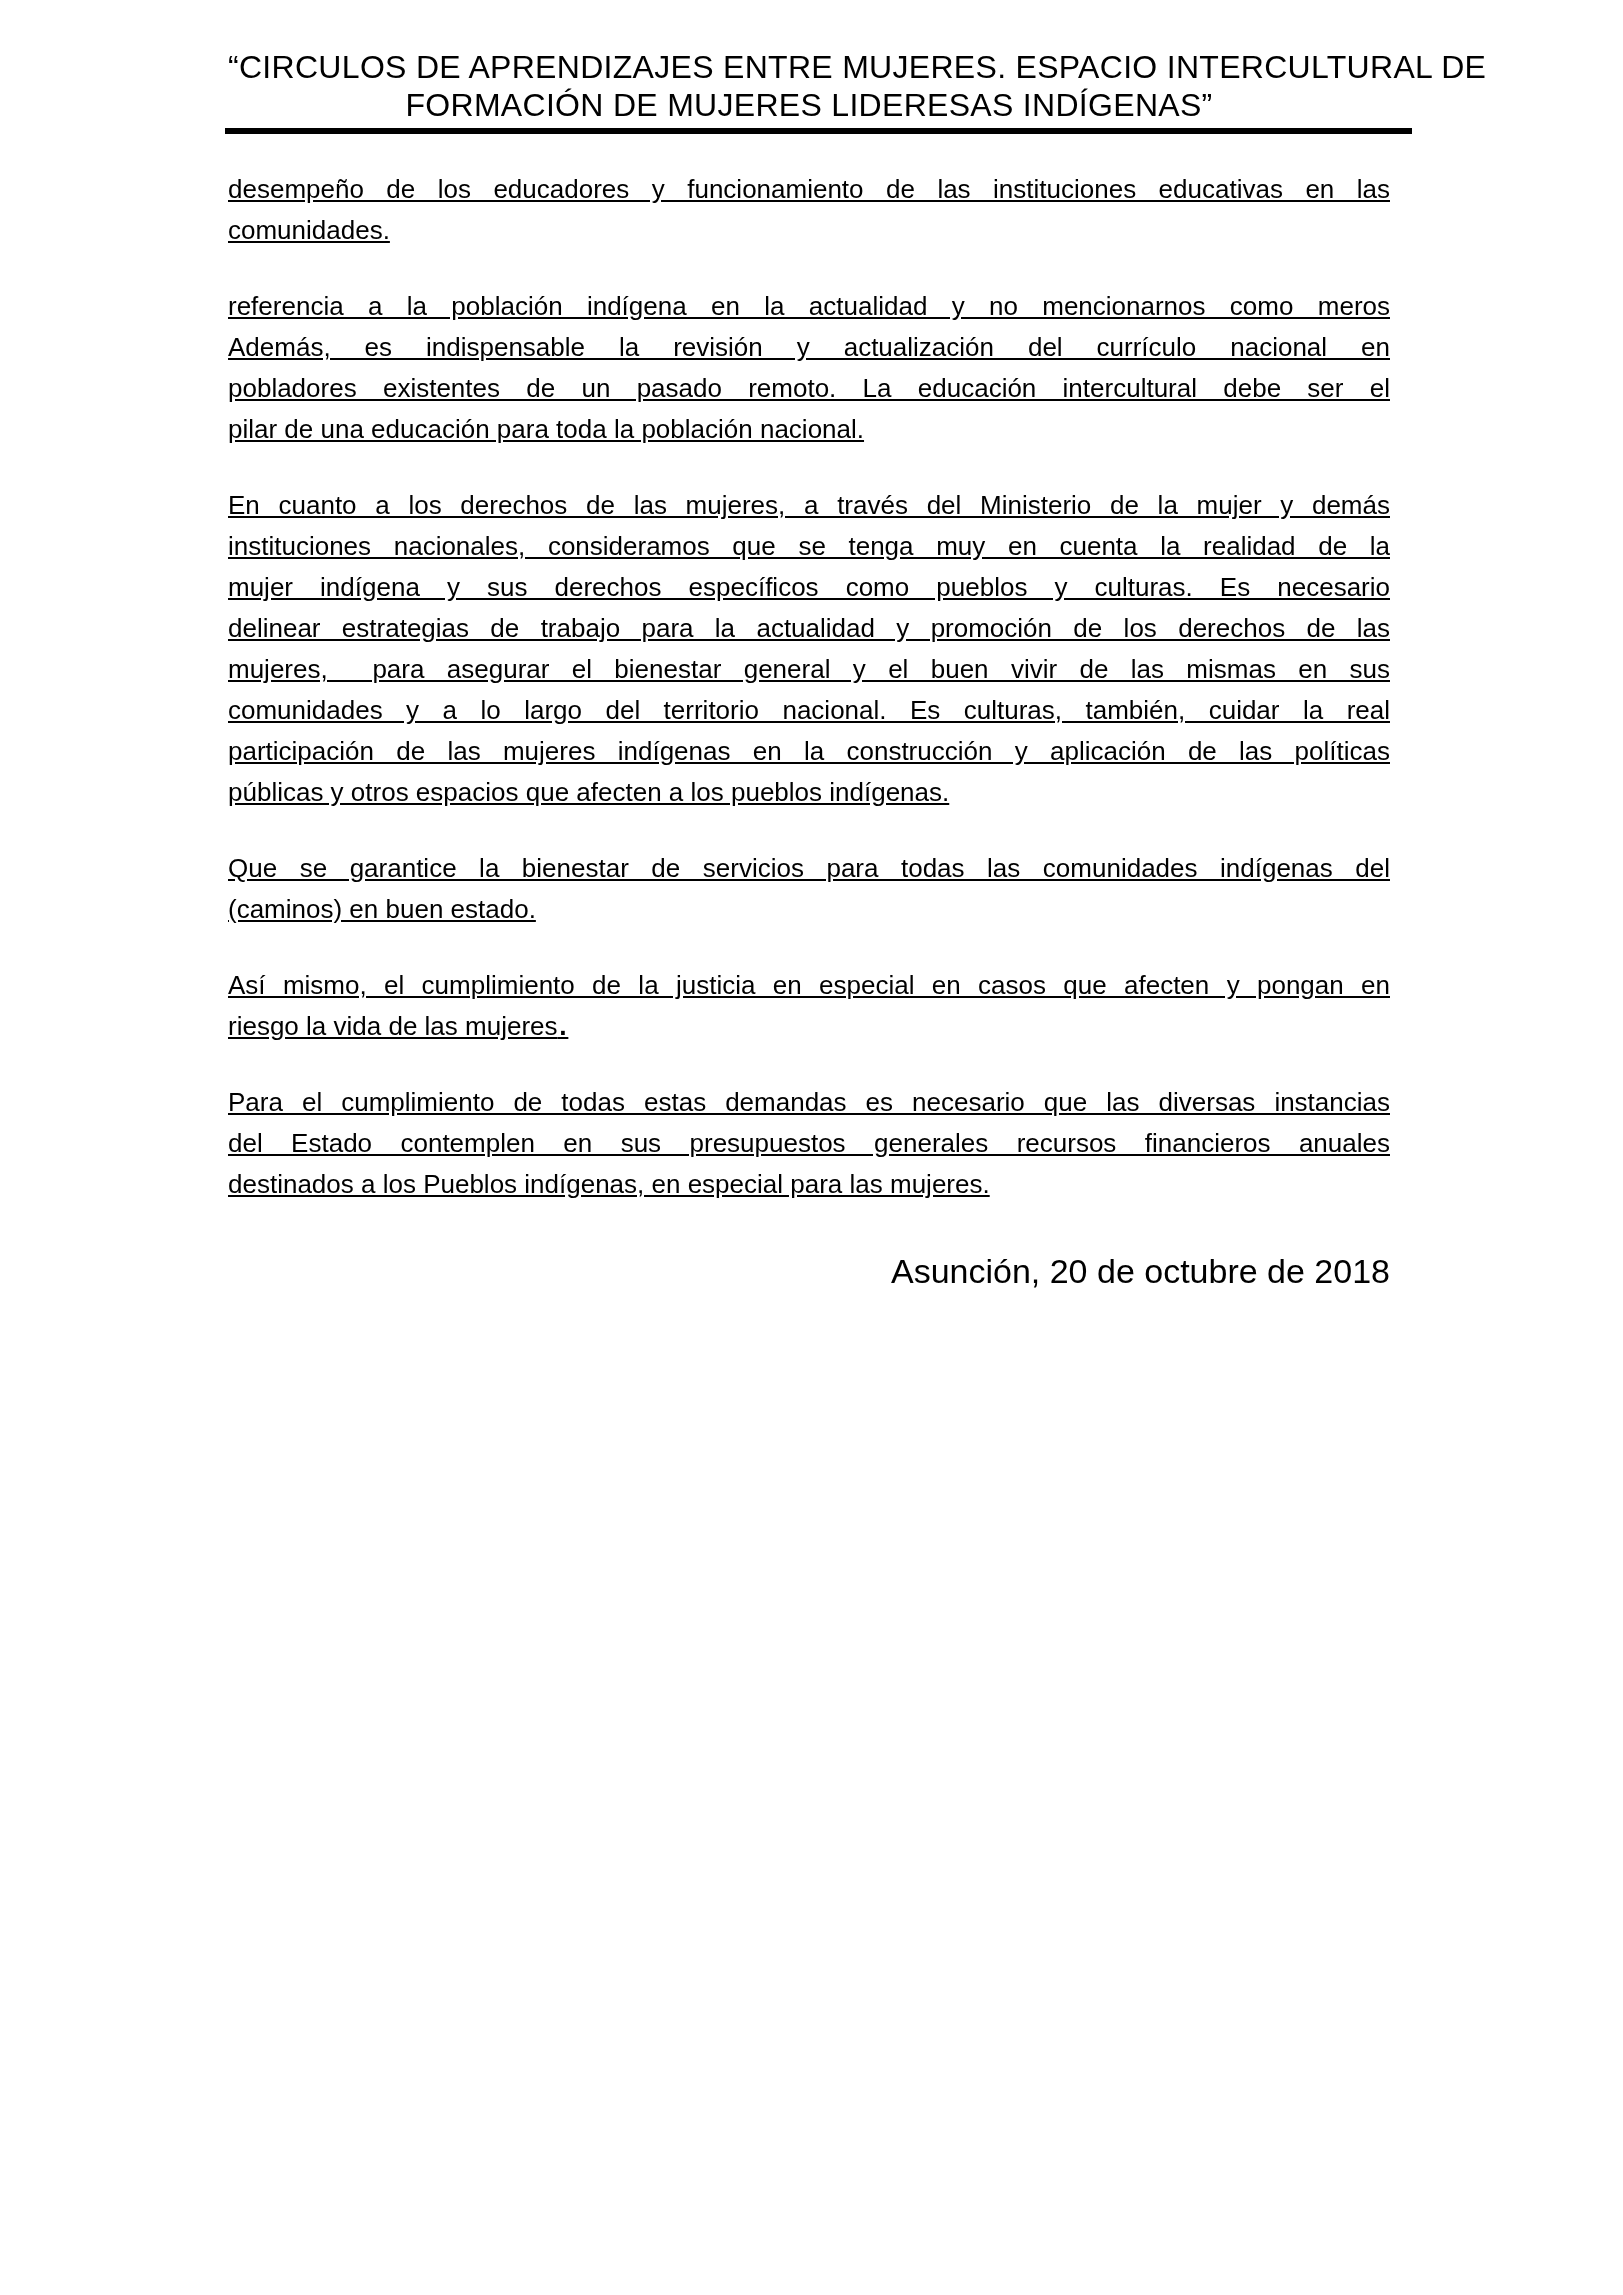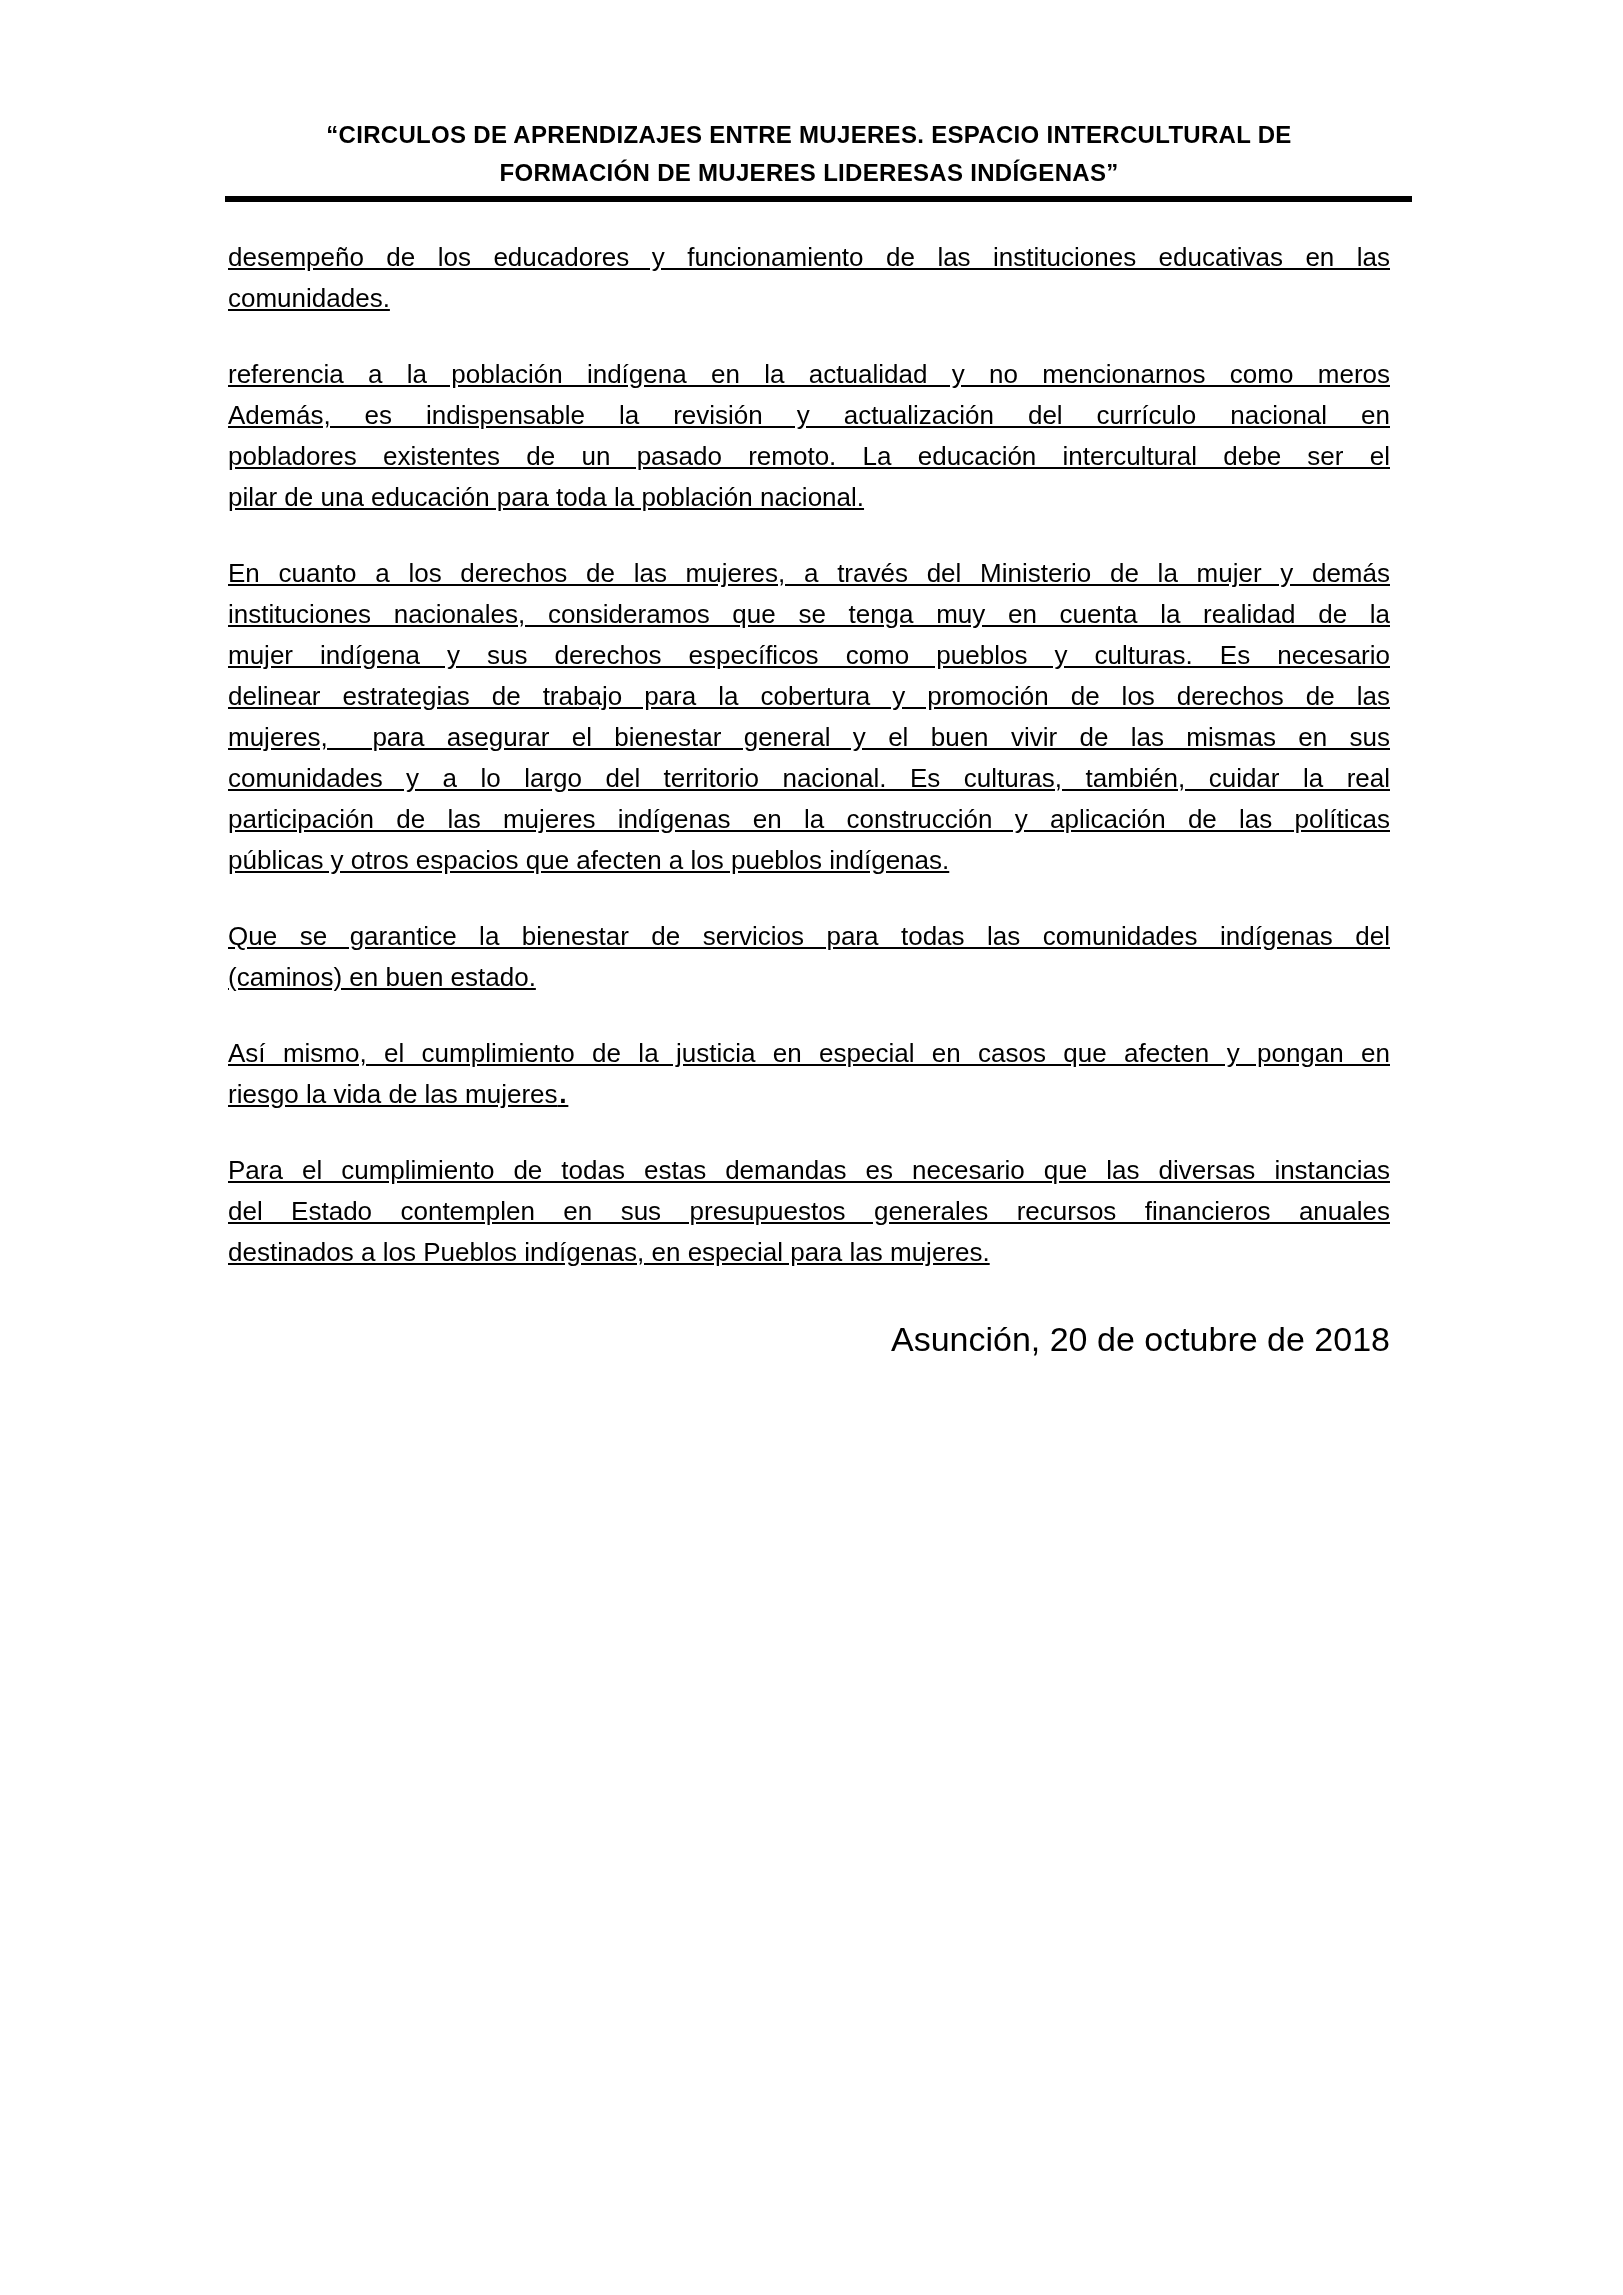--- a/index.html
+++ b/index.html
@@ -21,24 +21,24 @@
     background: #ffffff;
     overflow: hidden;
   }
   .content {
     position: absolute;
     left: 228px;
     top: 0;
     width: 1162px;
   }
   .title-block {
-    margin-top: 116px;
+    margin-top: 48px;
     text-align: center;
-    font-weight: bold;
-    font-size: 24px;
+    font-weight: normal;
+    font-size: 32px;
     line-height: 38px;
     letter-spacing: 0.3px;
   }
   .title-line {
     white-space: nowrap;
   }
   .rule {
     height: 5.9px;
     background: #000000;
     margin: 3.9px -21.6px 0 -3.3px;
@@ -94,21 +94,21 @@
         <div class="paragraph">
           <div class="line">referencia a la población indígena en la actualidad y no mencionarnos como meros</div>
           <div class="line">Además, es indispensable la revisión y actualización del currículo nacional en</div>
           <div class="line">pobladores existentes de un pasado remoto. La educación intercultural debe ser el</div>
           <div class="line last">pilar de una educación para toda la población nacional.</div>
         </div>
         <div class="paragraph">
           <div class="line">En cuanto a los derechos de las mujeres, a través del Ministerio de la mujer y demás</div>
           <div class="line">instituciones nacionales, consideramos que se tenga muy en cuenta la realidad de la</div>
           <div class="line">mujer indígena y sus derechos específicos como pueblos y culturas. Es necesario</div>
-          <div class="line">delinear estrategias de trabajo para la cobertura y promoción de los derechos de las</div>
+          <div class="line">delinear estrategias de trabajo para la actualidad y promoción de los derechos de las</div>
           <div class="line">mujeres,&nbsp; para asegurar el bienestar general y el buen vivir de las mismas en sus</div>
           <div class="line">comunidades y a lo largo del territorio nacional. Es culturas, también, cuidar la real</div>
           <div class="line">participación de las mujeres indígenas en la construcción y aplicación de las políticas</div>
           <div class="line last">públicas y otros espacios que afecten a los pueblos indígenas.</div>
         </div>
         <div class="paragraph">
           <div class="line">Que se garantice la bienestar de servicios para todas las comunidades indígenas del</div>
           <div class="line last">(caminos) en buen estado.</div>
         </div>
         <div class="paragraph">

